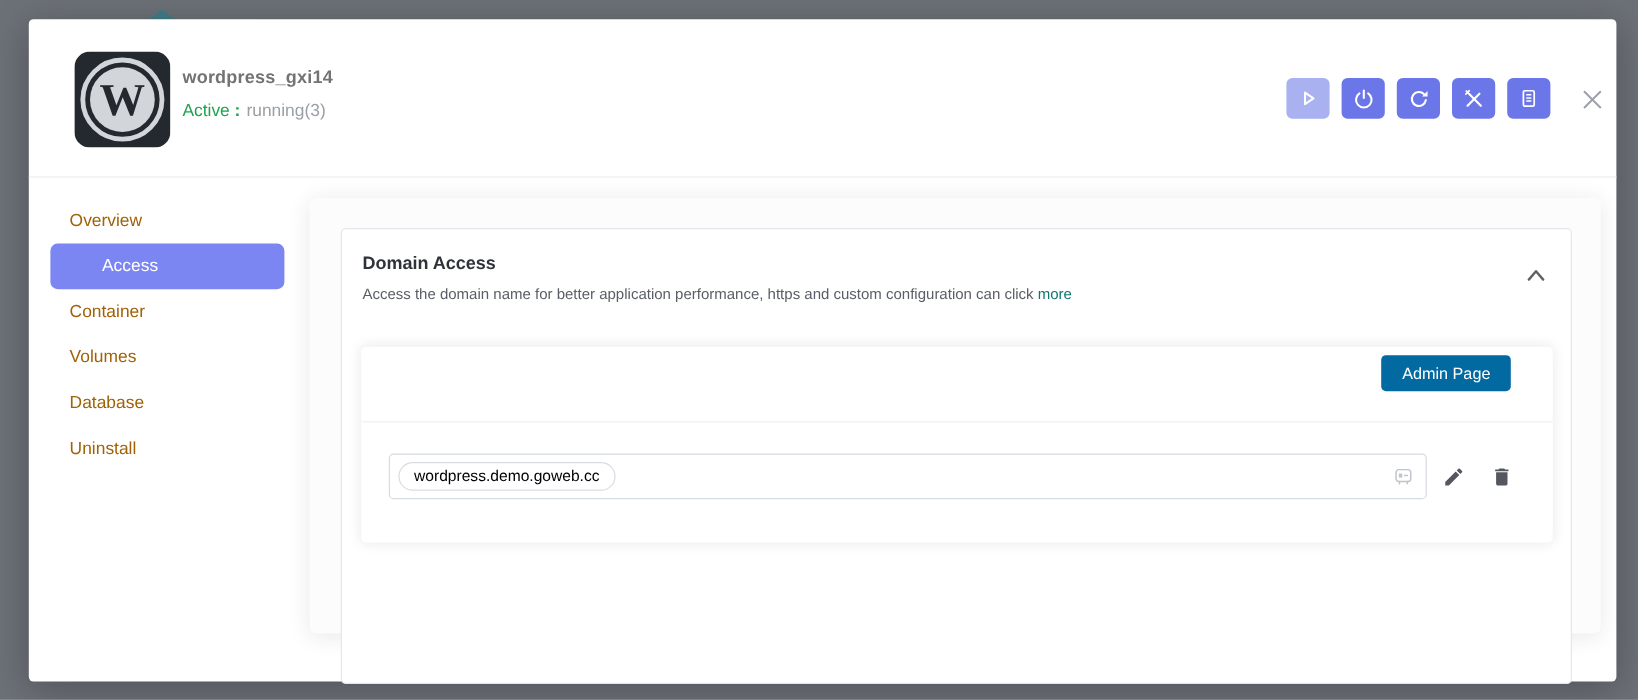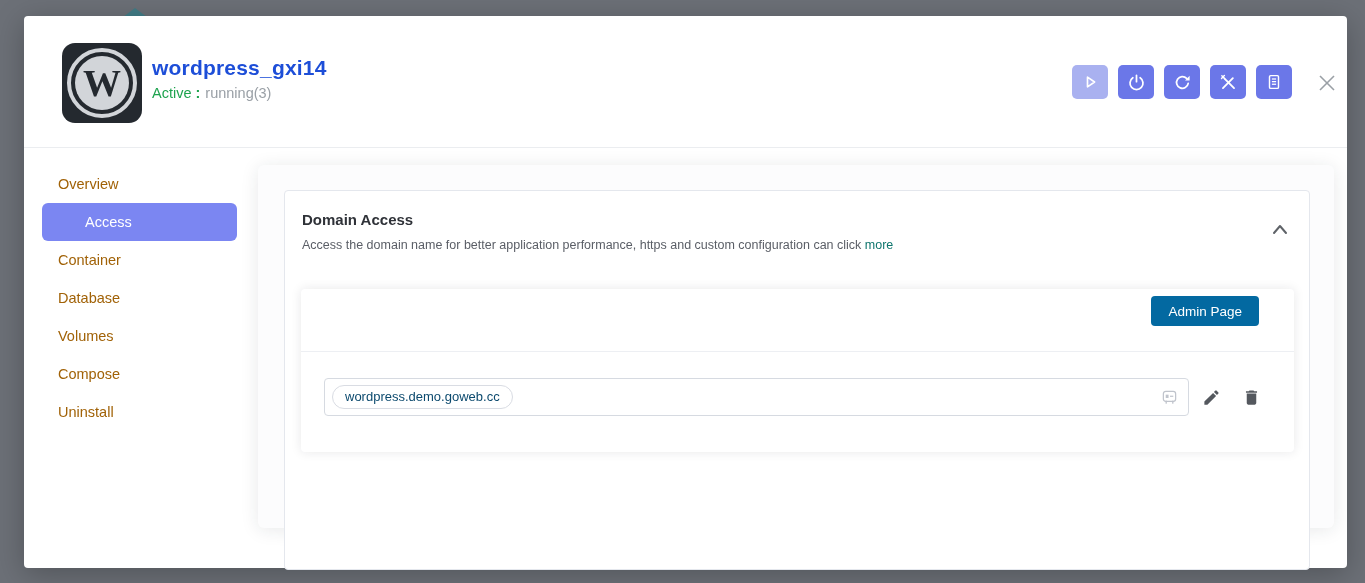--- a/index.html
+++ b/index.html
@@ -12,22 +12,22 @@
     border-left:29px solid transparent; border-right:29px solid transparent;
     border-bottom:22px solid #417c86; }
 
   
   .modal { position:absolute; left:24px; top:16px; width:1323px; height:552px;
     background:#ffffff; border-radius:4px; box-shadow:0 6px 30px rgba(0,0,0,.25); }
 
   
   .modal-header { position:relative; height:132px; border-bottom:1px solid #ebedf0; }
   .app-logo { position:absolute; left:38px; top:27px; width:80px; height:80px; }
-  .app-title { position:absolute; left:128px; top:40px; font-size:21px; font-weight:bold;
-    color:#1d4ed8; letter-spacing:.2px; }
+  .app-title { position:absolute; left:128px; top:40px; font-size:15px; font-weight:bold;
+    color:#737373; letter-spacing:.2px; }
   .app-status { position:absolute; left:128px; top:69px; font-size:14.5px; }
   .status-label { color:#1fa34f; font-weight:normal; }
   .status-sep { color:#1fa34f; font-weight:bold; margin:0 5px 0 4px; }
   .status-value { color:#9aa0a6; }
 
   .header-actions { position:absolute; left:1048px; top:49px; display:flex; gap:10px; }
   .hbtn { width:36px; height:34px; border:none; border-radius:5px; background:#6b77e8;
     display:flex; align-items:center; justify-content:center; cursor:pointer; padding:0; }
   .hbtn.disabled { background:#a9b1f0; cursor:default; }
   .close-btn { position:absolute; left:1292px; top:56px; width:22px; height:22px;
@@ -55,21 +55,21 @@
     background:#ffffff; border-radius:4px; box-shadow:0 0 11px rgba(25,30,40,.10); }
   .admin-btn { position:absolute; right:35px; top:7px; height:30px; padding:8px 17px;
     background:#0369a1; color:#ffffff; font-size:13.5px; font-family:"Liberation Sans",sans-serif;
     border:none; border-radius:4px; cursor:pointer; }
   .inner-divider { position:absolute; left:0; right:0; top:62px; border-top:1px solid #edeff3; }
 
   .domain-row { position:absolute; left:23px; top:89px; display:flex; align-items:center; }
   .domain-input { width:865px; height:38px; border:1px solid #d6dae1; border-radius:4px;
     background:#ffffff; display:flex; align-items:center; padding:0 10px 0 7px; }
   .domain-chip { height:24px; line-height:22px; border:1px solid #d9dce3; border-radius:12px;
-    padding:0 12px; font-size:13px; color:#0c4a6e; background:#ffffff; white-space:nowrap; }
+    padding:0 12px; font-size:13px; color:#000000; background:#ffffff; white-space:nowrap; }
   .input-spacer { flex:1; }
   .row-icon-btn { background:none; border:none; cursor:pointer; padding:0;
     display:flex; align-items:center; justify-content:center; }
   .edit-btn { margin-left:13px; }
   .delete-btn { margin-left:21px; }
 </style>
 </head>
 <body>
 
 <div class="viewport">
@@ -135,23 +135,22 @@
           <line x1="3" y1="3" x2="17" y2="17" stroke="#9aa0a6" stroke-width="1.6"></line>
           <line x1="17" y1="3" x2="3" y2="17" stroke="#9aa0a6" stroke-width="1.6"></line>
         </svg>
       </button>
     </div>
 
     <div class="sidebar">
       <div class="side-item">Overview</div>
       <div class="side-item active">Access</div>
       <div class="side-item">Container</div>
+      <div class="side-item">Volumes</div>
       <div class="side-item">Database</div>
-      <div class="side-item">Volumes</div>
-      <div class="side-item">Compose</div>
       <div class="side-item">Uninstall</div>
     </div>
 
     <div class="content-panel">
       <div class="card">
 
         <div class="card-head">
           <div class="card-title">Domain Access</div>
           <div class="card-desc">
             <span>Access the domain name for better application performance, https and custom configuration can click</span>

